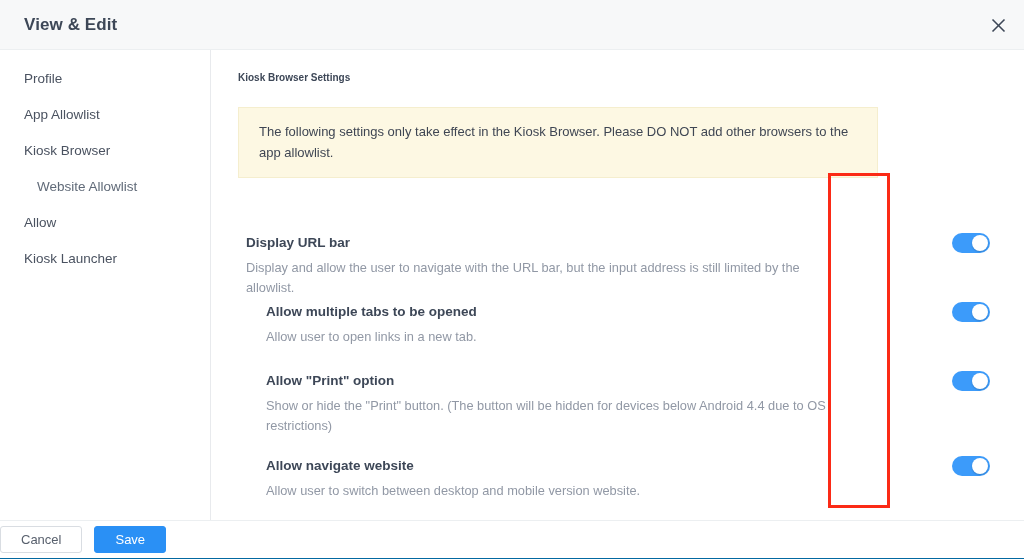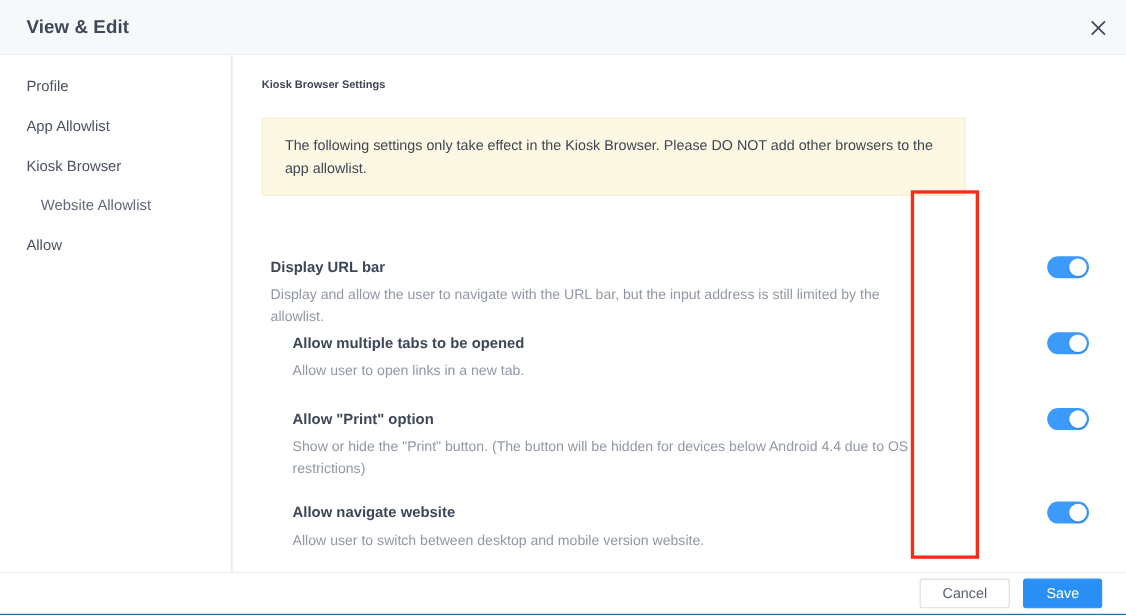--- a/index.html
+++ b/index.html
@@ -146,21 +146,21 @@
     z-index: 20;
   }
 
   
   .footer {
     position: absolute;
     left: 0; top: 520px;
     width: 1024px; height: 38px;
     background: #ffffff;
     border-top: 1px solid #eceff1;
-    display: flex; align-items: center; justify-content: flex-end;
+    display: flex; align-items: center; 
     padding-right: 22px;
     gap: 12px;
     z-index: 15;
   }
   .btn {
     font-size: 13px;
     border-radius: 3px;
     padding: 0 20px;
     height: 27px;
     line-height: 25px;
@@ -202,20 +202,23 @@
       </div>
       <div class="nav-item">
         <span>Kiosk Browser</span>
       </div>
       <div class="nav-item sub">
         <span>Website Allowlist</span>
       </div>
       <div class="nav-item">
         <span>Allow</span>
       </div>
+      <div class="nav-item">
+        <span>Kiosk Launcher</span>
+      </div>
     </div>
 
   <div class="content">
     <div class="content-title">Kiosk Browser Settings</div>
     <div class="notice">The following settings only take effect in the Kiosk Browser. Please DO NOT add other browsers to the app allowlist.</div>
     <div class="settings" id="settings">
         <div class="setting-row lvl0" style="position: absolute; left: 0px; top: 48px; width: 813px;">
           <div class="setting-label">Display URL bar</div>
           <div class="setting-desc">Display and allow the user to navigate with the URL bar, but the input address is still limited by the allowlist.</div>
           <div class="toggle on" style="top: 0px;">

